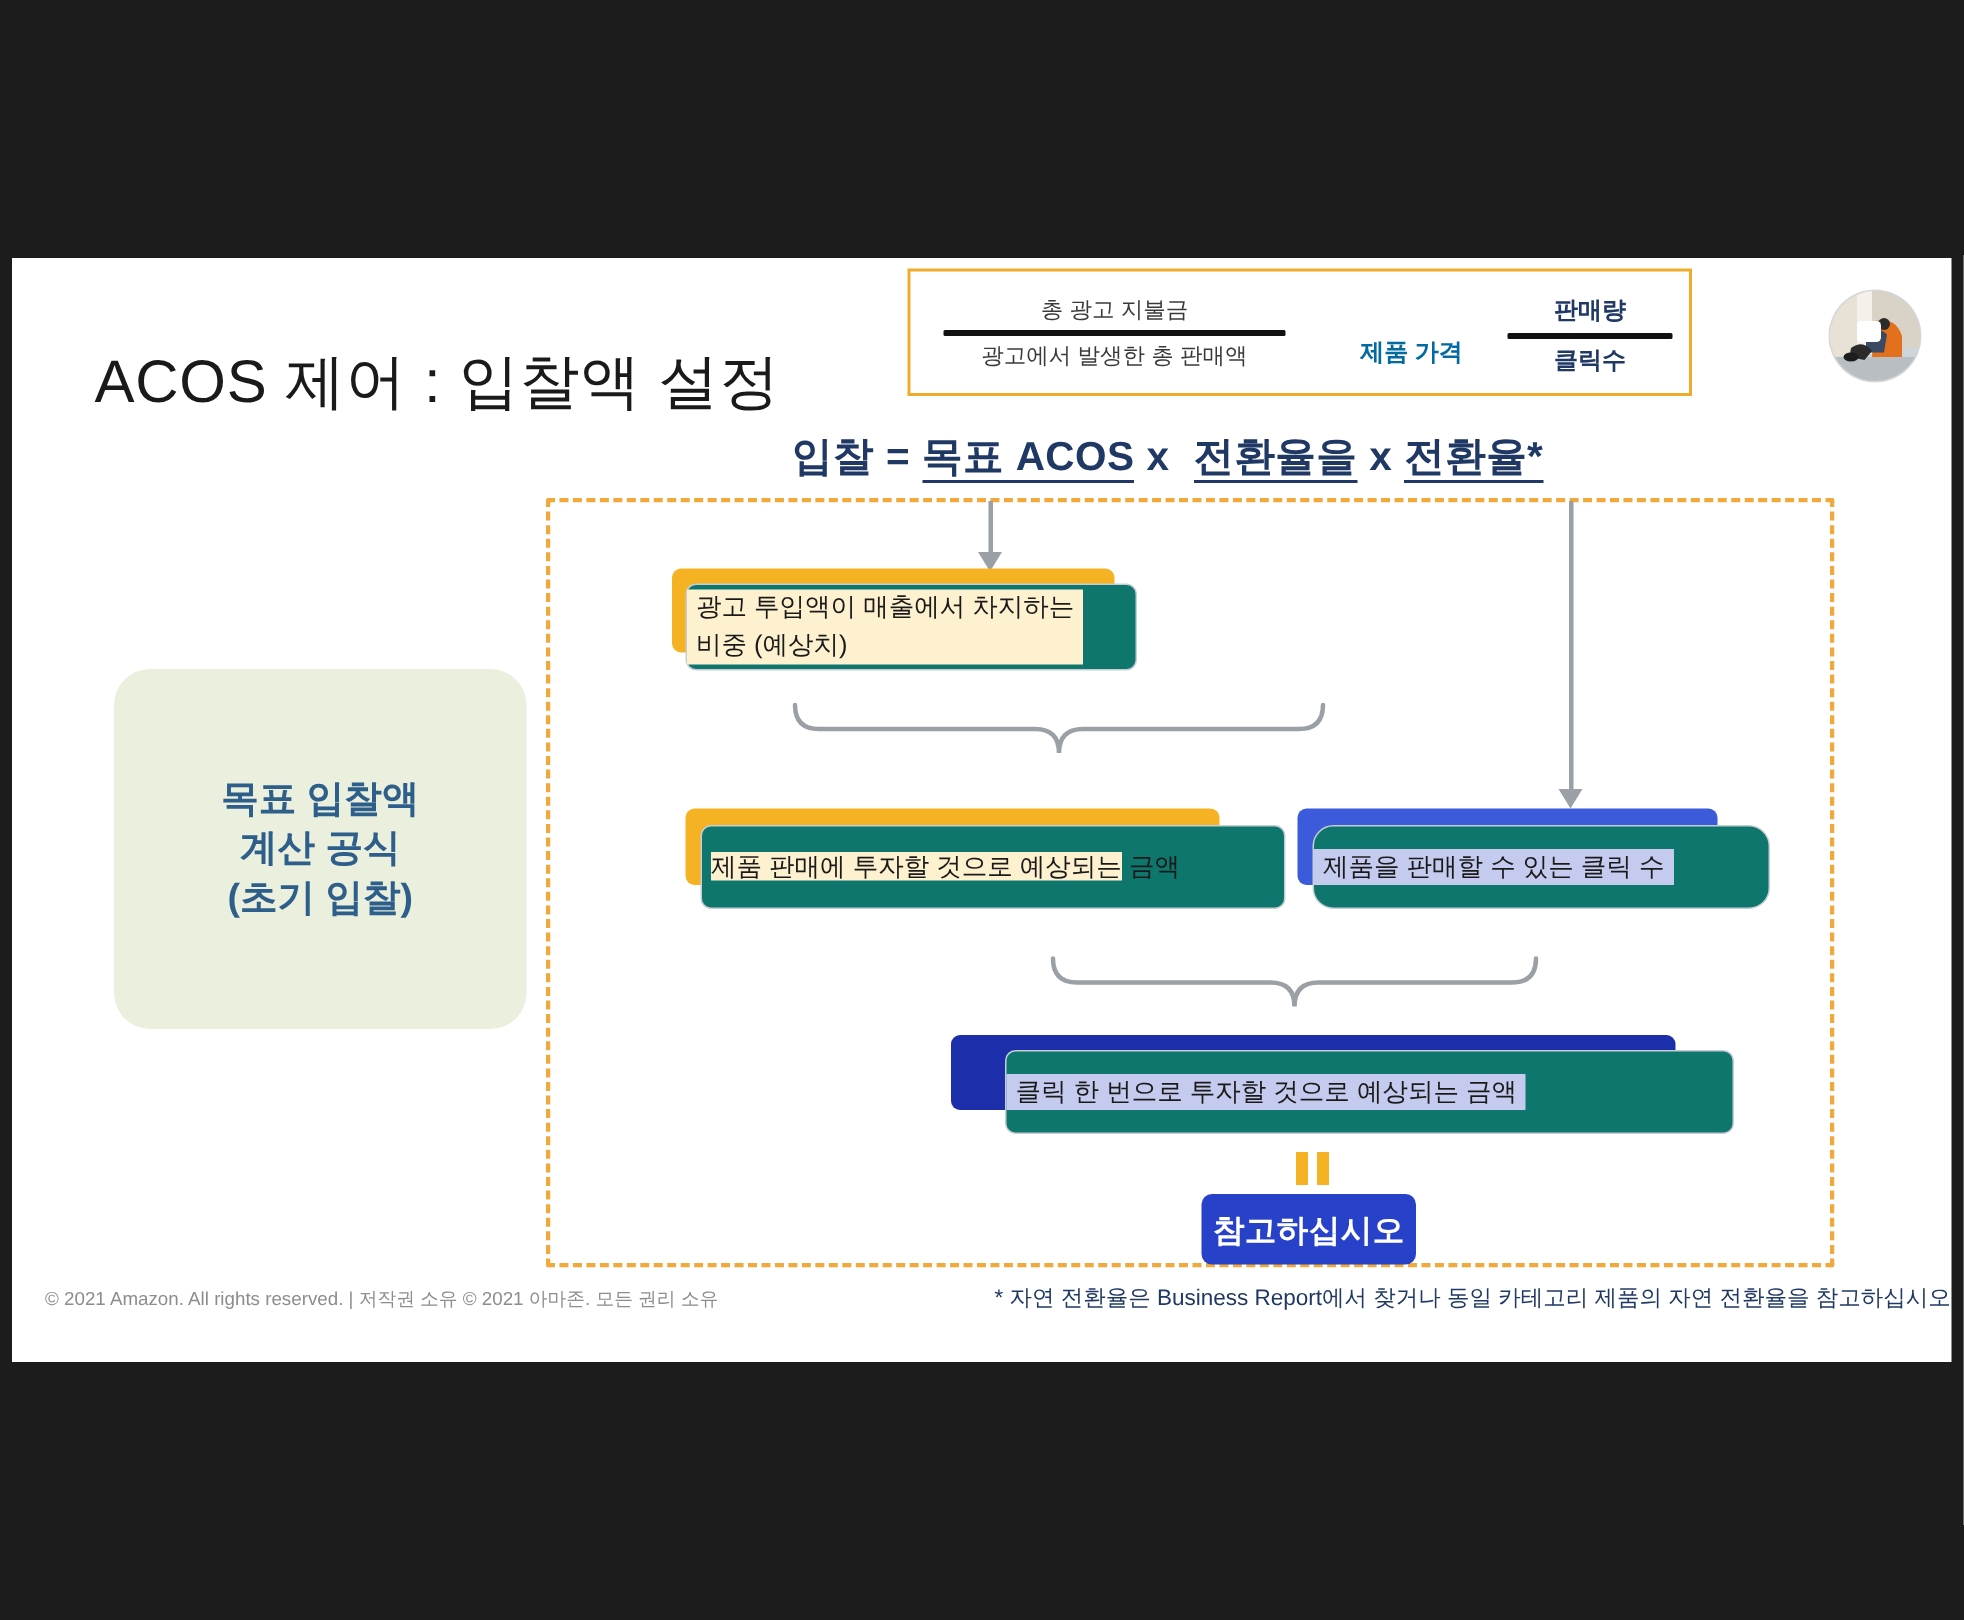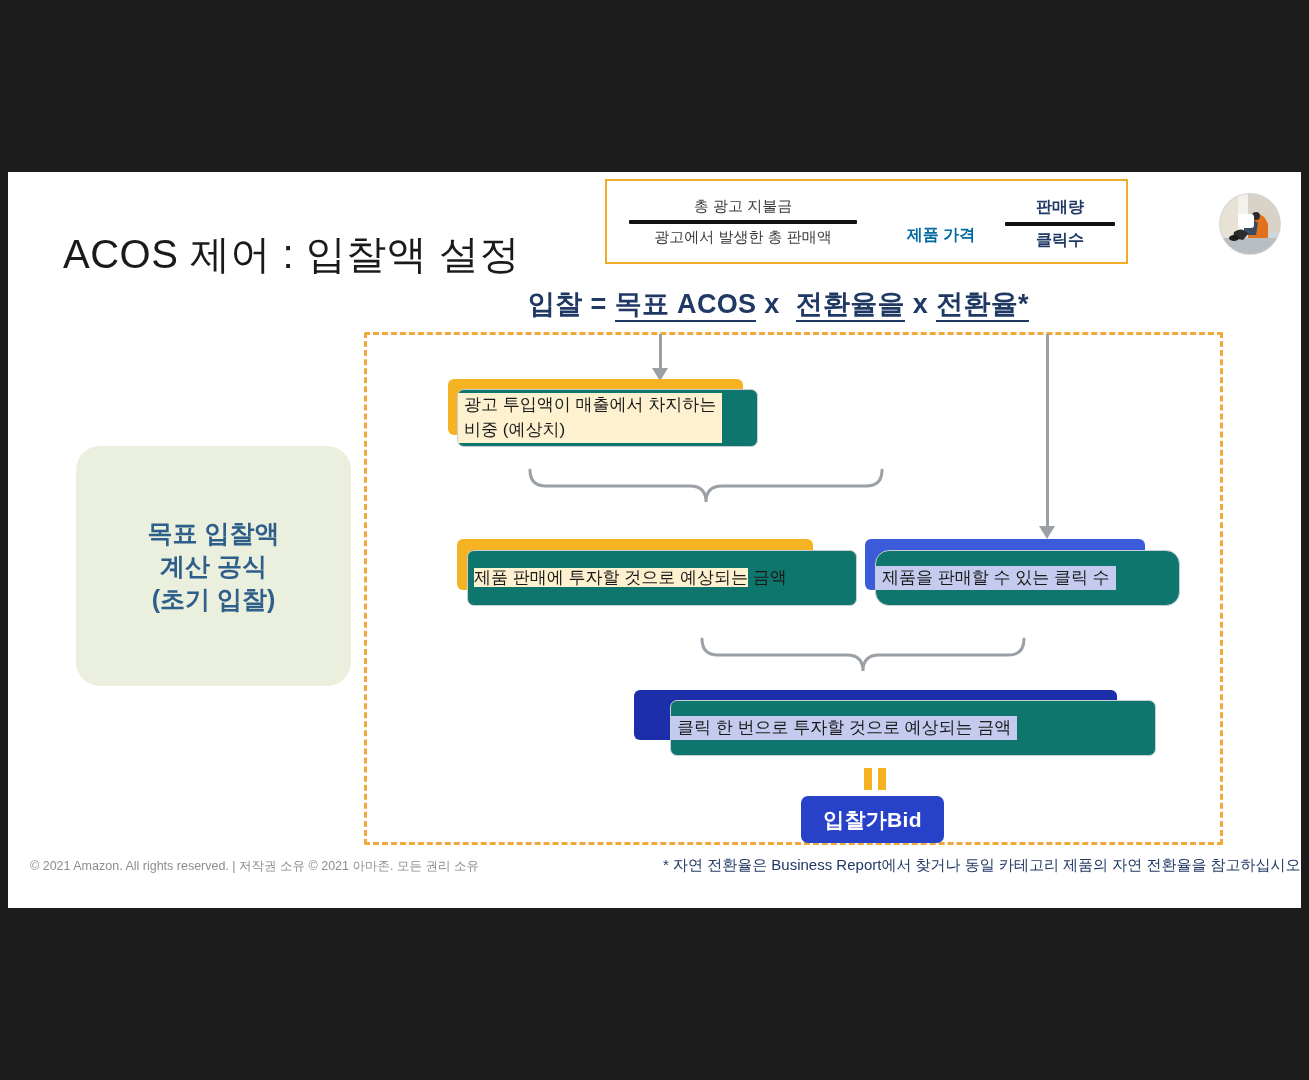--- a/index.html
+++ b/index.html
@@ -229,20 +229,20 @@
         <span class="label hl-blue">클릭 한 번으로 투자할 것으로 예상되는 금액</span>
       </div>
     </div>
 
     <div id="eqmark">
       <i class="a"></i>
         <i class="b"></i>
     </div>
 
     <div id="bidbadge">
-      <span>입찰가Bid</span>
+      <span>참고하십시오</span>
     </div>
 
     <div id="footer-left">© 2021 Amazon. All rights reserved. | 저작권 소유 © 2021 아마존. 모든 권리 소유</div>
     <div id="footer-note">* 자연 전환율은 Business Report에서 찾거나 동일 카테고리 제품의 자연 전환율을 참고하십시오.</div>
 
   </div>
 </div>
 
 </body></html>

